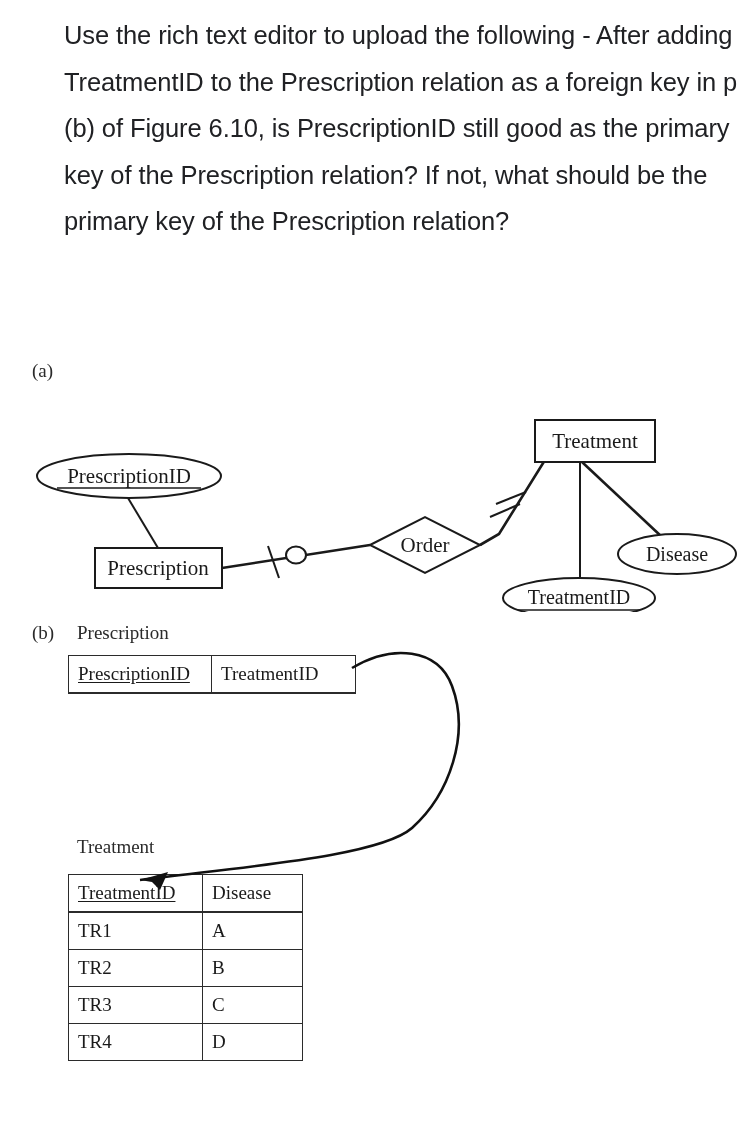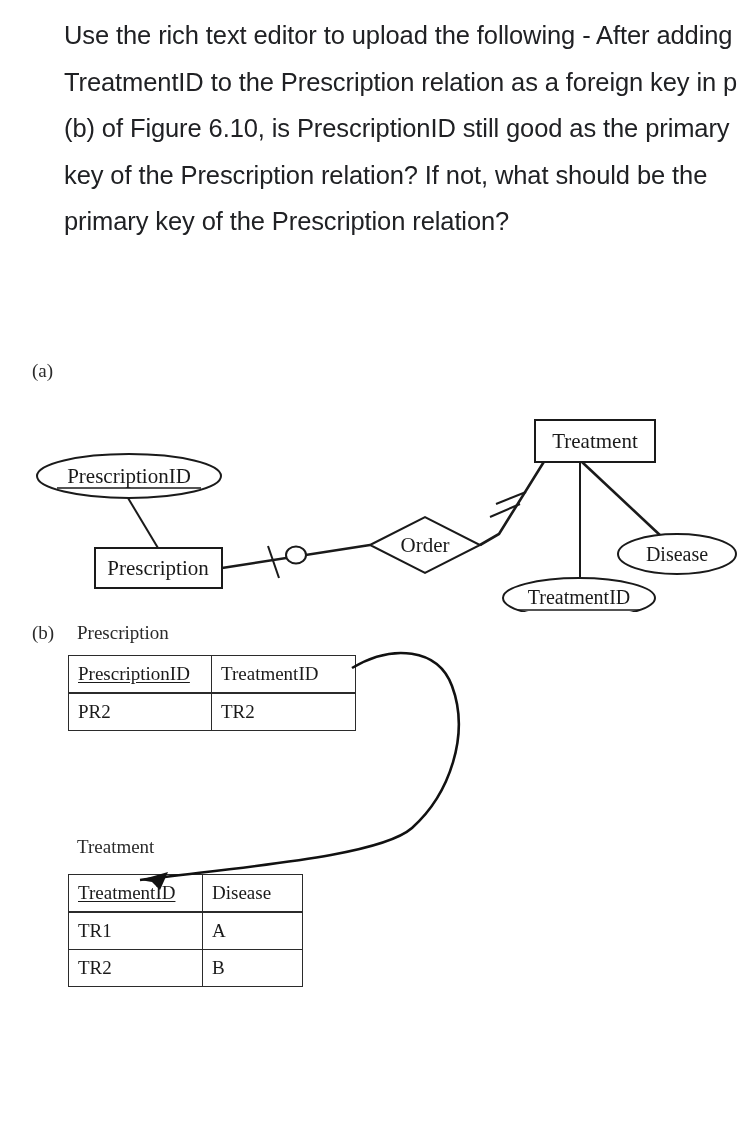--- a/index.html
+++ b/index.html
@@ -204,24 +204,20 @@
         <col class="c1">
         <col class="c2">
       </colgroup>
     <thead>
       <tr>
         <th class="pk">PrescriptionID</th>
         <th>TreatmentID</th>
       </tr>
     </thead>
     <tbody>
-      <tr>
-        <td>PR2</td>
-        <td>TR2</td>
-      </tr>
     </tbody>
   </table>
 
   <div class="rel-title" style="left:77px; top:484px;">Treatment</div>
 
   <table id="treatment-table" class="rel-table">
     <colgroup>
         <col class="c1">
         <col class="c2">
       </colgroup>
@@ -233,20 +229,28 @@
     </thead>
     <tbody>
       <tr>
         <td>TR1</td>
         <td>A</td>
       </tr>
       <tr>
         <td>TR2</td>
         <td>B</td>
       </tr>
+      <tr>
+        <td>TR3</td>
+        <td>C</td>
+      </tr>
+      <tr>
+        <td>TR4</td>
+        <td>D</td>
+      </tr>
     </tbody>
   </table>
 
   <svg id="fk-arrow" viewBox="0 0 738 280" xmlns="http://www.w3.org/2000/svg">
     <path class="fk-path" d="M 352 26 C 392 2 438 6 452 44 C 470 92 450 152 412 186
              C 380 214 250 224 140 238"></path>
     <polygon class="fk-head" points="140,238 168,230 160,248 152,240"></polygon>
   </svg>
 
 </div>

